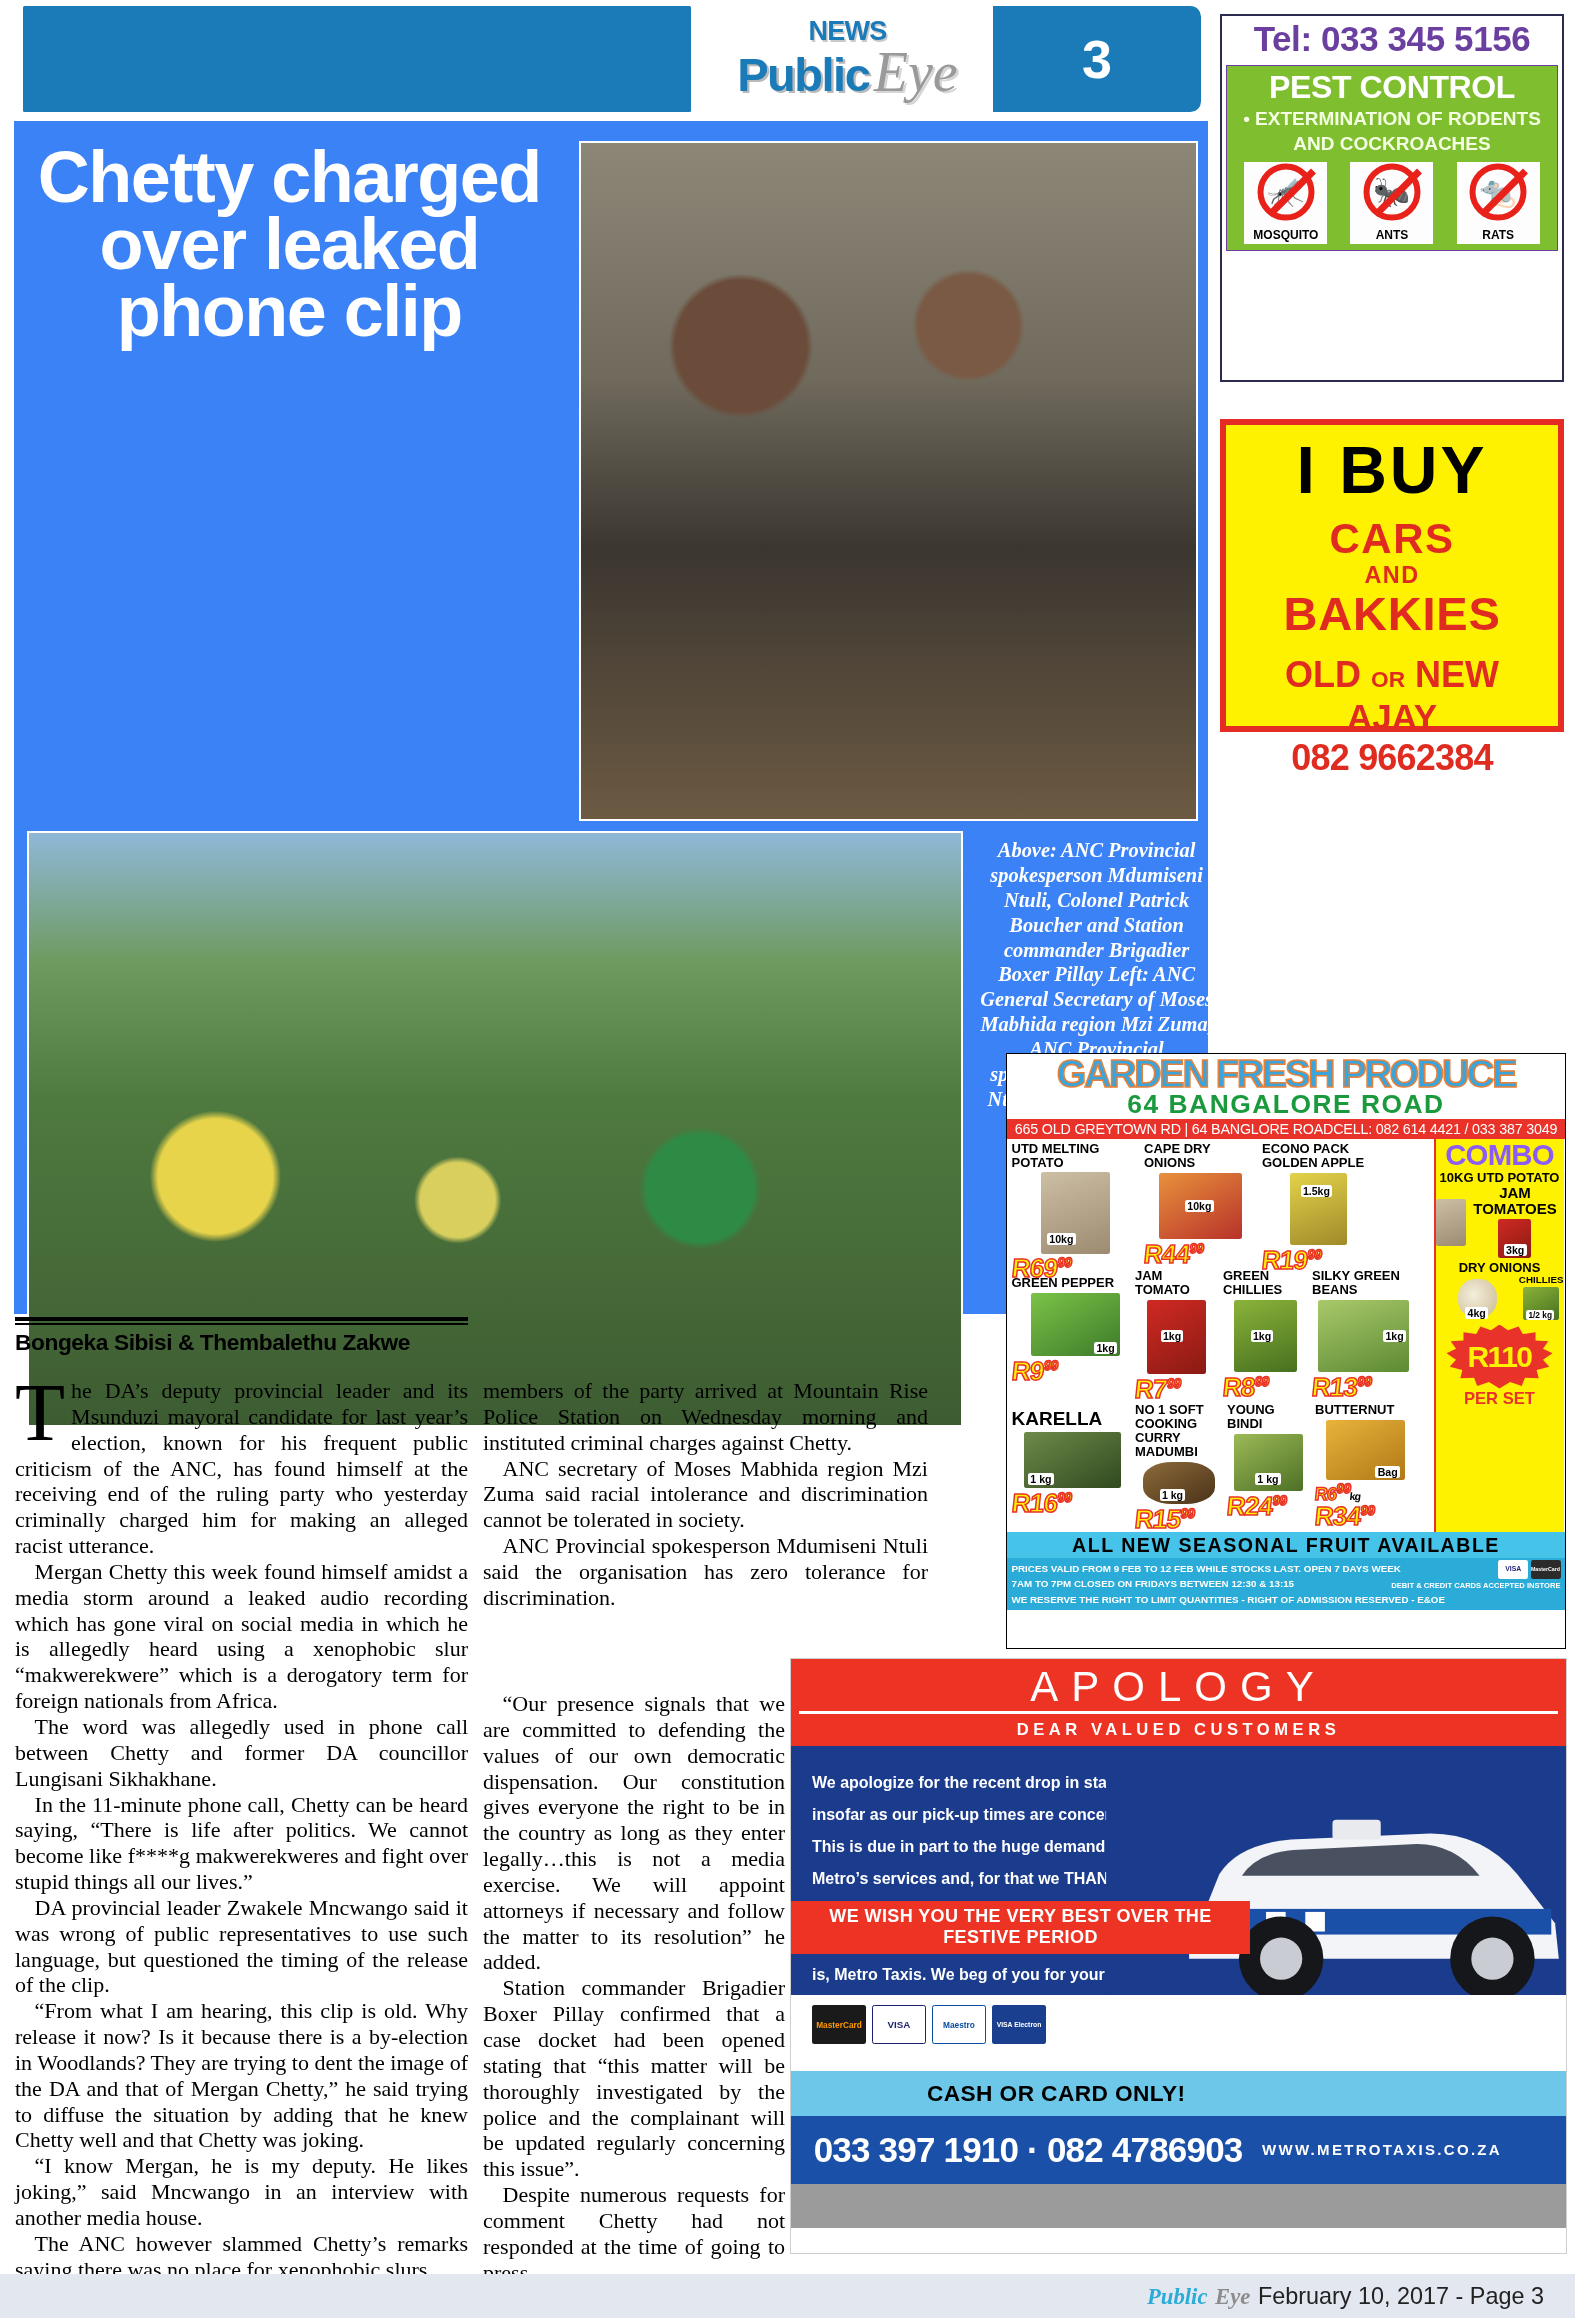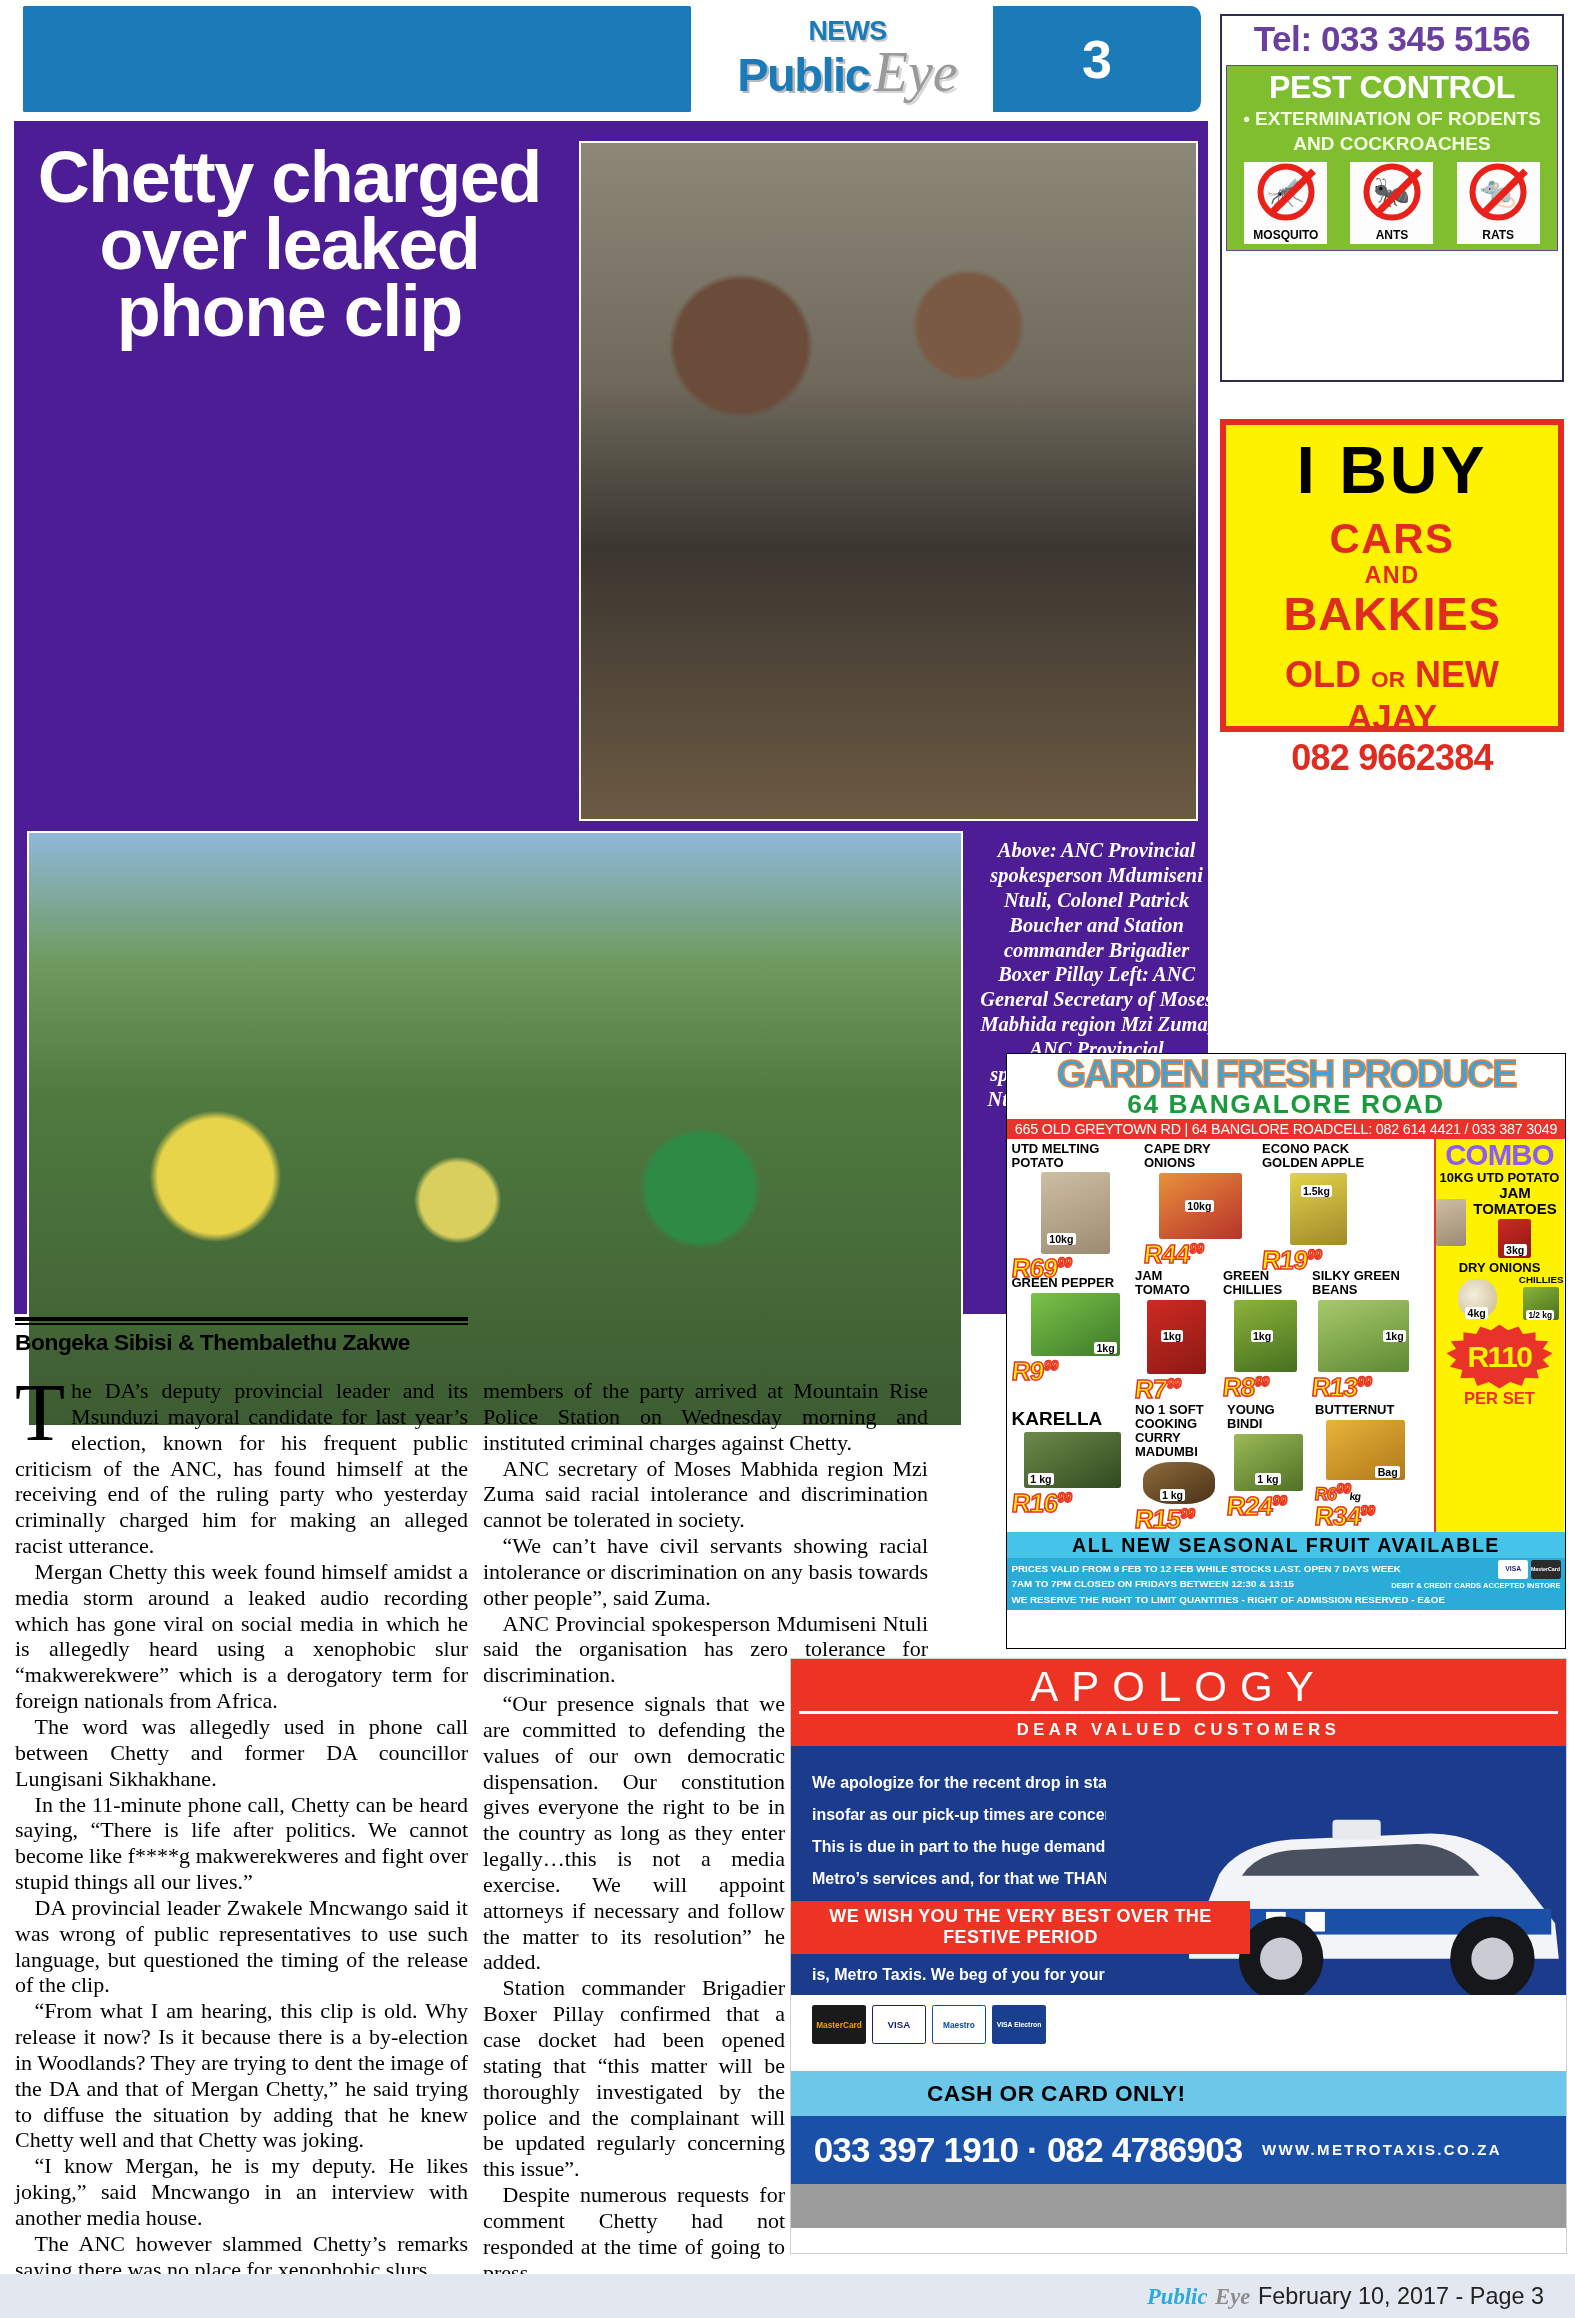--- a/index.html
+++ b/index.html
@@ -24,21 +24,21 @@
      color:#1b7ab8; line-height:1; text-shadow:2.3px 2.3px 0 #b9b9b9; letter-spacing:-1.5px;}
   .mh-eye { font-family:"Liberation Serif", serif; font-style:italic; font-size:56px;
      color:#9a9a9a; line-height:1; text-shadow:2.3px 2.3px 0 #d6d6d6; margin-left:4.5px; }
   .mh-blue-right { position:absolute; left:993px; top:6px; width:208px; height:106px;
      background:#1b7ab8; border-radius:0 10.6px 10.6px 0;
      display:flex; align-items:center; justify-content:center; }
   .mh-pageno { font-family:"Liberation Sans", sans-serif; font-weight:bold; font-size:54px; color:#ffffff; }
 
   
   .article-panel { position:absolute; left:13.6px; top:121px; width:1194px; height:1193px;
-      background:#4c1d95; }
+      background:#3b82f6; }
 
   .headline { position:absolute; left:22.7px; top:22.7px; width:506px;
       font-family:"Liberation Sans", sans-serif; font-weight:bold;
       font-size:72px; line-height:0.93; color:#ffffff; text-align:center;
       letter-spacing:-1.5px; }
 
   
   .photo-top { position:absolute; left:565px; top:19.6px; width:619px; height:680px;
       border:2.3px solid #ffffff; overflow:hidden; background:#6d6a5f; }
 
@@ -276,21 +276,20 @@
   <p>DA provincial leader Zwakele Mncwango said it was wrong of public representatives to use such language, but questioned the timing of the release of the clip.</p>
   <p>“From what I am hearing, this clip is old. Why release it now? Is it because there is a by-election in Woodlands? They are trying to dent the image of the DA and that of Mergan Chetty,” he said trying to diffuse the situation by adding that he knew Chetty well and that Chetty was joking.</p>
   <p>“I know Mergan, he is my deputy. He likes joking,” said Mncwango in an interview with another media house.</p>
   <p>The ANC however slammed Chetty’s remarks saying there was no place for xenophobic slurs.</p>
   <p>ANC provincial and regional leaders together with</p>
 </div>
 
 <div class="col col2">
   <p class="first">members of the party arrived at Mountain Rise Police Station on Wednesday morning and instituted criminal charges against Chetty.</p>
   <p>ANC secretary of Moses Mabhida region Mzi Zuma said racial intolerance and discrimination cannot be tolerated in society.</p>
-  <p>“We can’t have civil servants showing racial intolerance or discrimination on any basis towards other people”, said Zuma.</p>
   <p>ANC Provincial spokesperson Mdumiseni Ntuli said the organisation has zero tolerance for discrimination.</p>
 </div>
 
 <div class="col2-lower">
   <p>“Our presence signals that we are committed to defending the values of our own democratic dispensation. Our constitution gives everyone the right to be in the country as long as they enter legally…this is not a media exercise. We will appoint attorneys if necessary and follow the matter to its resolution” he added.</p>
   <p>Station commander Brigadier Boxer Pillay confirmed that a case docket had been opened stating that “this matter will be thoroughly investigated by the police and the complainant will be updated regularly concerning this issue”.</p>
   <p>Despite numerous requests for comment Chetty had not responded at the time of going to press.</p>
 </div>
 
 <div class="ad-pest">

